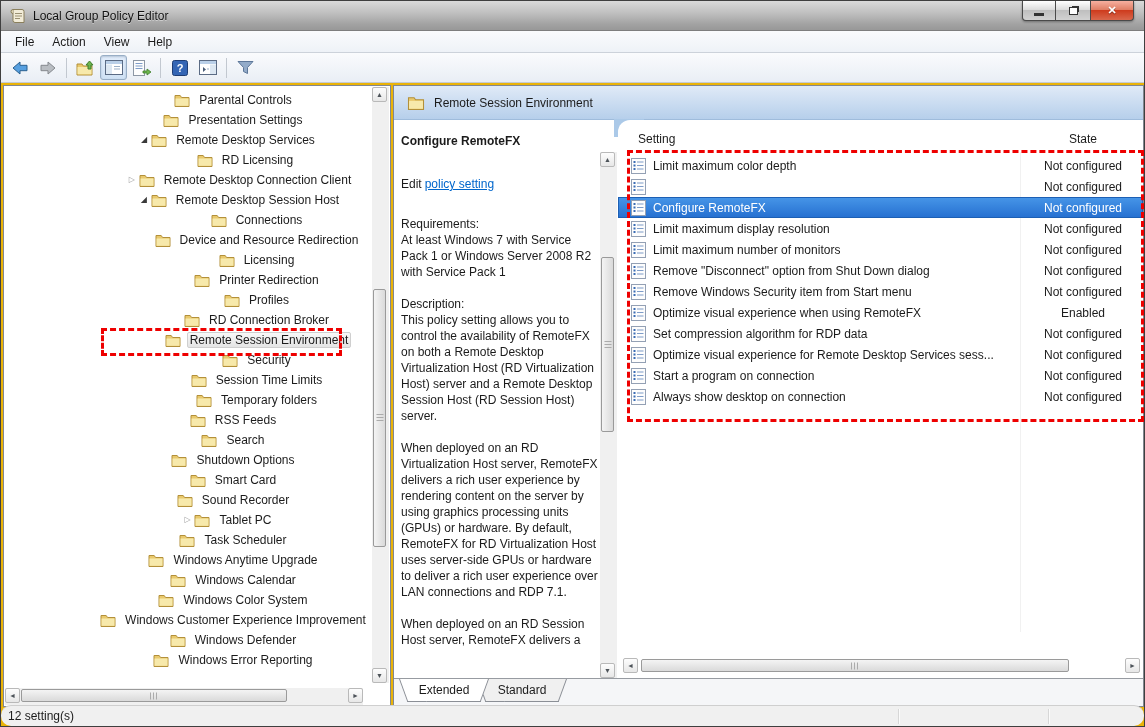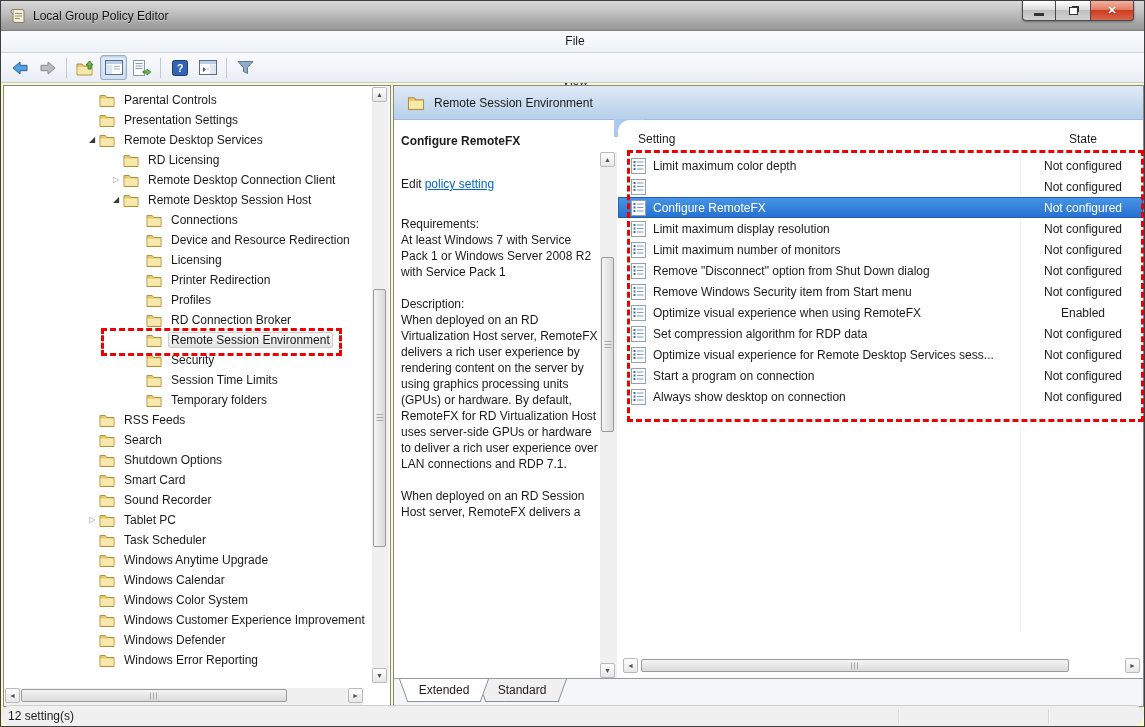--- a/index.html
+++ b/index.html
@@ -1,20 +1,20 @@
 <!DOCTYPE html>
 <html style="--selection_blue: #256fd0; --link_blue: #0066cc; --highlight_red: #ee0000; --folder_yellow: #f3dd8e; --band_blue: #b6cfeb;"><head>
 <meta charset="utf-8">
 <style>
   html,body{margin:0;padding:0;background:#555;}
   *{box-sizing:border-box;}
   #app{
     position:relative;width:1145px;height:727px;overflow:hidden;
     font-family:"Liberation Sans",sans-serif;font-size:12px;color:#1b1b1b;
-    background:#fef9c3;border:1px solid #3f3f3f;
+    background:#eab308;border:1px solid #3f3f3f;
   }
   
   .titlebar{position:absolute;left:0;top:0;right:0;height:30px;
     background:linear-gradient(180deg,#dadada,#bdbdbd 45%,#a2a2a2 80%,#989898);
     border-bottom:1px solid #7e7e7e;display:flex;align-items:center;padding:0 9px;gap:7px;}
   .title-text{font-size:12px;color:#111;text-shadow:0 1px 0 rgba(255,255,255,.45);}
   .winbtns{position:absolute;top:0;right:10px;display:flex;height:20px;
     filter:drop-shadow(0 1px 1px rgba(0,0,0,.35));}
   .winbtn{width:34px;height:20px;border:1px solid #4a4a4a;border-top:none;
     background:linear-gradient(180deg,#ffffff,#dcdcdc 45%,#bfbfbf 50%,#d2d2d2);
@@ -22,21 +22,21 @@
   .winbtn.min{border-radius:0 0 0 4px;}
   .winbtn.rest{border-left:none;border-right:none;}
   .winbtn.close{width:44px;border-radius:0 0 4px 0;color:#fff;
     background:linear-gradient(180deg,#f6b0a0,#e07f66 45%,#ce3c1e 50%,#d9674c);}
   .glyph-min{width:10px;height:3px;background:#333;margin-top:8px;}
   .glyph-rest{width:9px;height:8px;border:1px solid #333;background:#fdfdfd;box-shadow:2px -2px 0 -1px #333;}
   .glyph-close{font-size:11px;font-weight:bold;line-height:1;text-shadow:0 1px 1px rgba(0,0,0,.4);}
   
   .menubar{position:absolute;left:0;top:30px;right:0;height:22px;
     background:linear-gradient(180deg,#fafbfd,#eef2f7);border-bottom:1px solid #ccd2da;
-    display:flex;align-items:center;padding-left:5px;flex-direction:column;}
+    display:flex;align-items:center;padding-left:5px;}
   .menu-item{padding:3px 9px;}
   
   .toolbar{position:absolute;left:0;top:52px;right:0;height:30px;
     background:linear-gradient(180deg,#fafbfd,#e9eef5);border-bottom:1px solid #c5cbd3;
     display:flex;align-items:center;padding-left:5px;gap:1px;}
   .tbtn{width:27px;height:25px;display:flex;align-items:center;justify-content:center;
     border:1px solid transparent;border-radius:3px;}
   .tbtn.pressed{border-color:#98aec6;background:linear-gradient(180deg,#e3eefb,#cfe1f4);
     box-shadow:inset 0 1px 2px rgba(40,70,110,.25);}
   .tsep{width:1px;height:20px;background:#c2c8d0;margin:0 4px;}
@@ -52,21 +52,21 @@
   .sb-thumb-v::after{content:"";position:absolute;left:50%;top:50%;width:7px;height:8px;
     transform:translate(-50%,-50%);
     background:repeating-linear-gradient(180deg,#ababab 0 1px,transparent 1px 3px);}
   .sb-thumb-h::after{content:"";position:absolute;left:50%;top:50%;width:8px;height:7px;
     transform:translate(-50%,-50%);
     background:repeating-linear-gradient(90deg,#ababab 0 1px,transparent 1px 3px);}
   
   .tree-pane{position:absolute;left:2px;top:84px;width:388px;height:622px;
     background:#fff;border:1px solid #828790;}
   .tree-rows{position:absolute;left:0;top:4px;right:20px;bottom:23px;overflow:hidden;}
-  .trow{height:20px;display:flex;align-items:center;white-space:nowrap;}
+  .trow{height:20px;display:flex;align-items:center;white-space:nowrap;justify-content:center;}
   .trow .twisty{flex:0 0 14px;width:14px;text-align:center;font-size:8px;line-height:1;}
   .twisty.closed::before{content:"▷";color:#9d9d9d;}
   .twisty.open::before{content:"◢";color:#3a3a3a;}
   .trow svg{flex:0 0 16px;margin-right:6px;}
   .tlabel{padding:1px 3px;}
   .trow.sel .tlabel{background:linear-gradient(180deg,#f8f8f8,#e4e4e4);
     border:1px solid #cfcfcf;border-radius:2px;padding:0 2px;}
   .lvl2{padding-left:81px;}
   .lvl3{padding-left:105px;}
   .lvl4{padding-left:128px;}
@@ -479,20 +479,21 @@
     <div class="wedge"></div>
 
     <div class="desc">
       <div class="desc-title">Configure RemoteFX</div>
       <div class="edit-line">
         <span style="margin-right:3px;">Edit</span><a class="plink">policy setting</a>
       </div>
       <p class="nogap">Requirements:</p>
       <p>At least Windows 7 with Service Pack 1 or Windows Server 2008 R2 with Service Pack 1</p>
       <p class="nogap">Description:</p>
+      <p>This policy setting allows you to control the availability of RemoteFX on both a Remote Desktop Virtualization Host (RD Virtualization Host) server and a Remote Desktop Session Host (RD Session Host) server.</p>
       <p>When deployed on an RD Virtualization Host server, RemoteFX delivers a rich user experience by rendering content on the server by using graphics processing units (GPUs) or hardware. By default, RemoteFX for RD Virtualization Host uses server-side GPUs or hardware to deliver a rich user experience over LAN connections and RDP 7.1.</p>
       <p>When deployed on an RD Session Host server, RemoteFX delivers a</p>
     </div>
 
     <div class="sb-track desc-sb">
       <div class="sb-btn" style="top:0;left:0;">▲</div>
       <div class="sb-thumb-v" style="top:105px;height:175px;"></div>
       <div class="sb-btn" style="bottom:0;left:0;">▼</div>
     </div>
 

